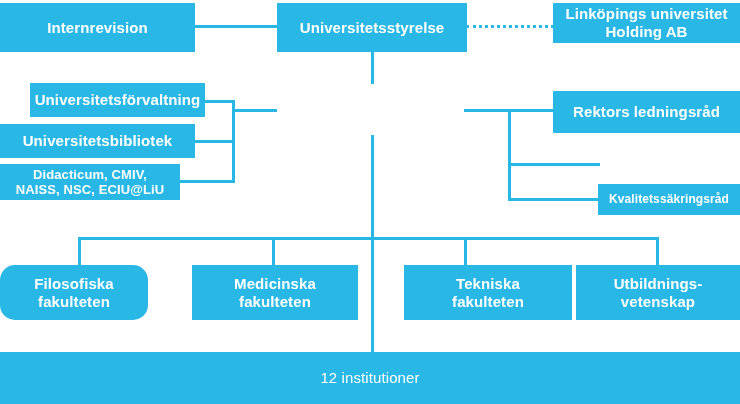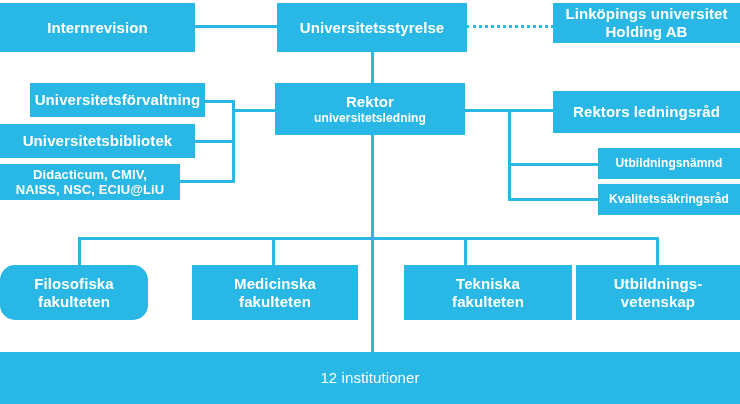--- a/index.html
+++ b/index.html
@@ -112,32 +112,25 @@
 
   <div class="node" style="left:0px; top:124px; width:195px; height:34px;">
     <span class="l1">Universitetsbibliotek</span>
   </div>
 
   <div class="node" style="left:0px; top:164px; width:180px; height:36px;">
     <span class="l1" style="font-size:13px;">Didacticum, CMIV,
 NAISS, NSC, ECIU@LiU</span>
   </div>
 
-  <div class="node" style="left:275px; top:83px; width:190px; height:52px;">
-    <span class="l1">Rektor</span>
-    <span class="l2">universitetsledning</span>
-  </div>
 
   <div class="node" style="left:553px; top:91px; width:187px; height:42px;">
     <span class="l1">Rektors ledningsråd</span>
   </div>
 
-  <div class="node small" style="left:598px; top:148px; width:142px; height:31px;">
-    <span class="l1">Utbildningsnämnd</span>
-  </div>
 
   <div class="node small" style="left:598px; top:184px; width:142px; height:31px;">
     <span class="l1">Kvalitetssäkringsråd</span>
   </div>
 
   <div class="node" style="left:0px; top:265px; width:148px; height:55px;border-radius:15px;">
     <span class="l1">Filosofiska
 fakulteten</span>
   </div>
 

